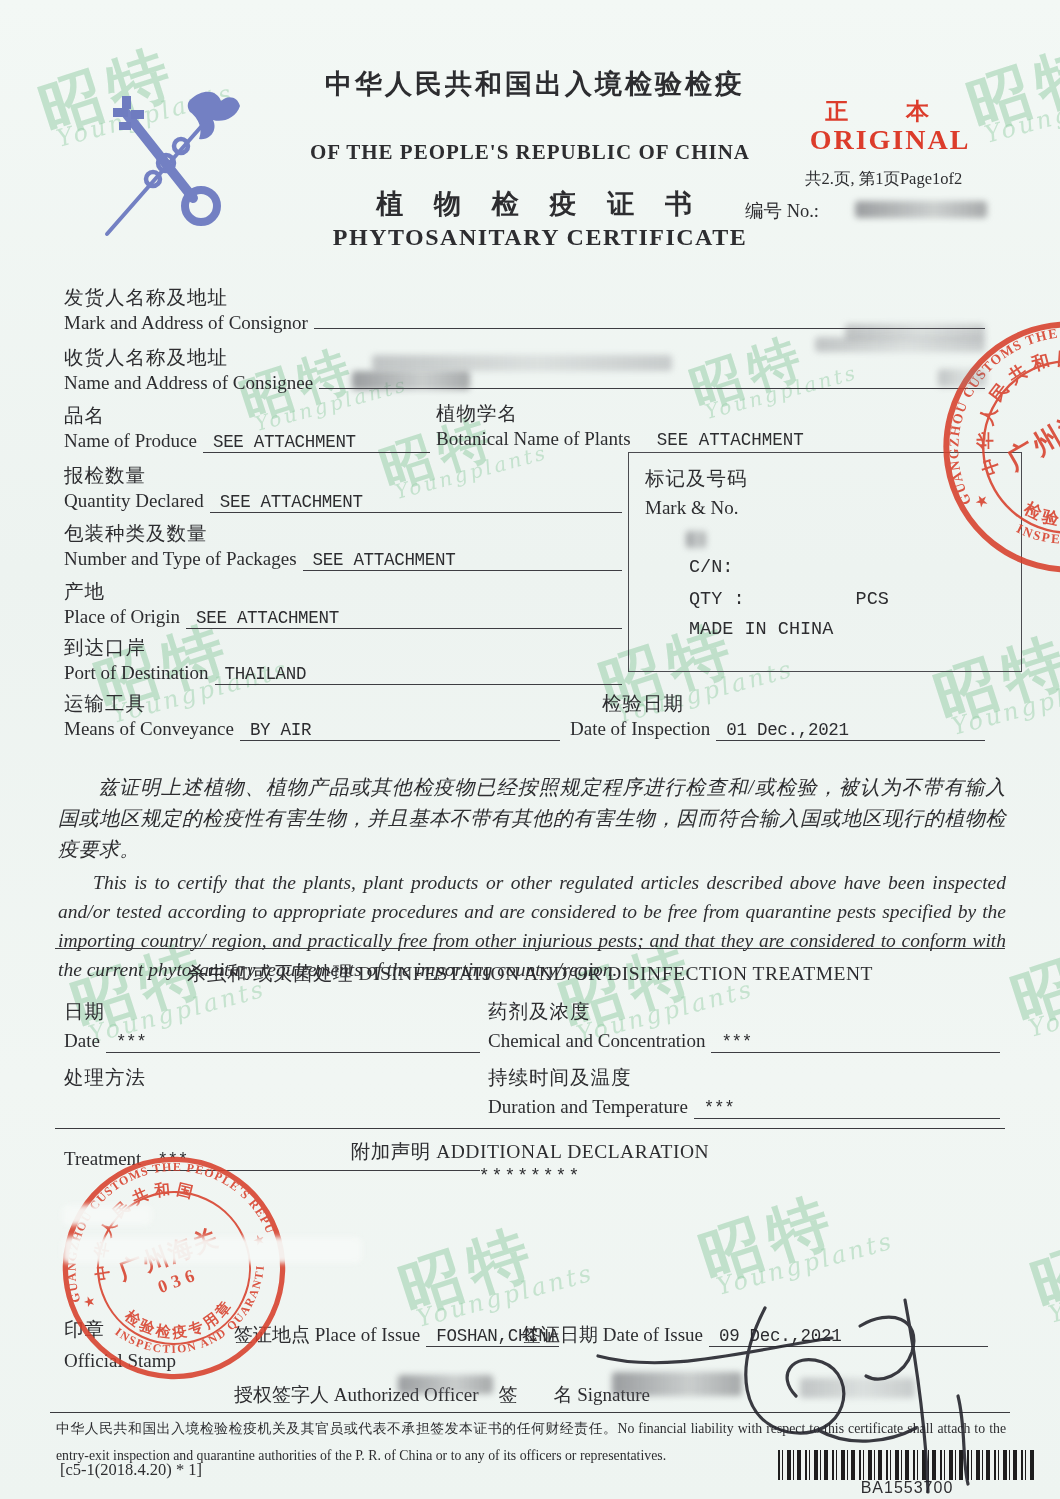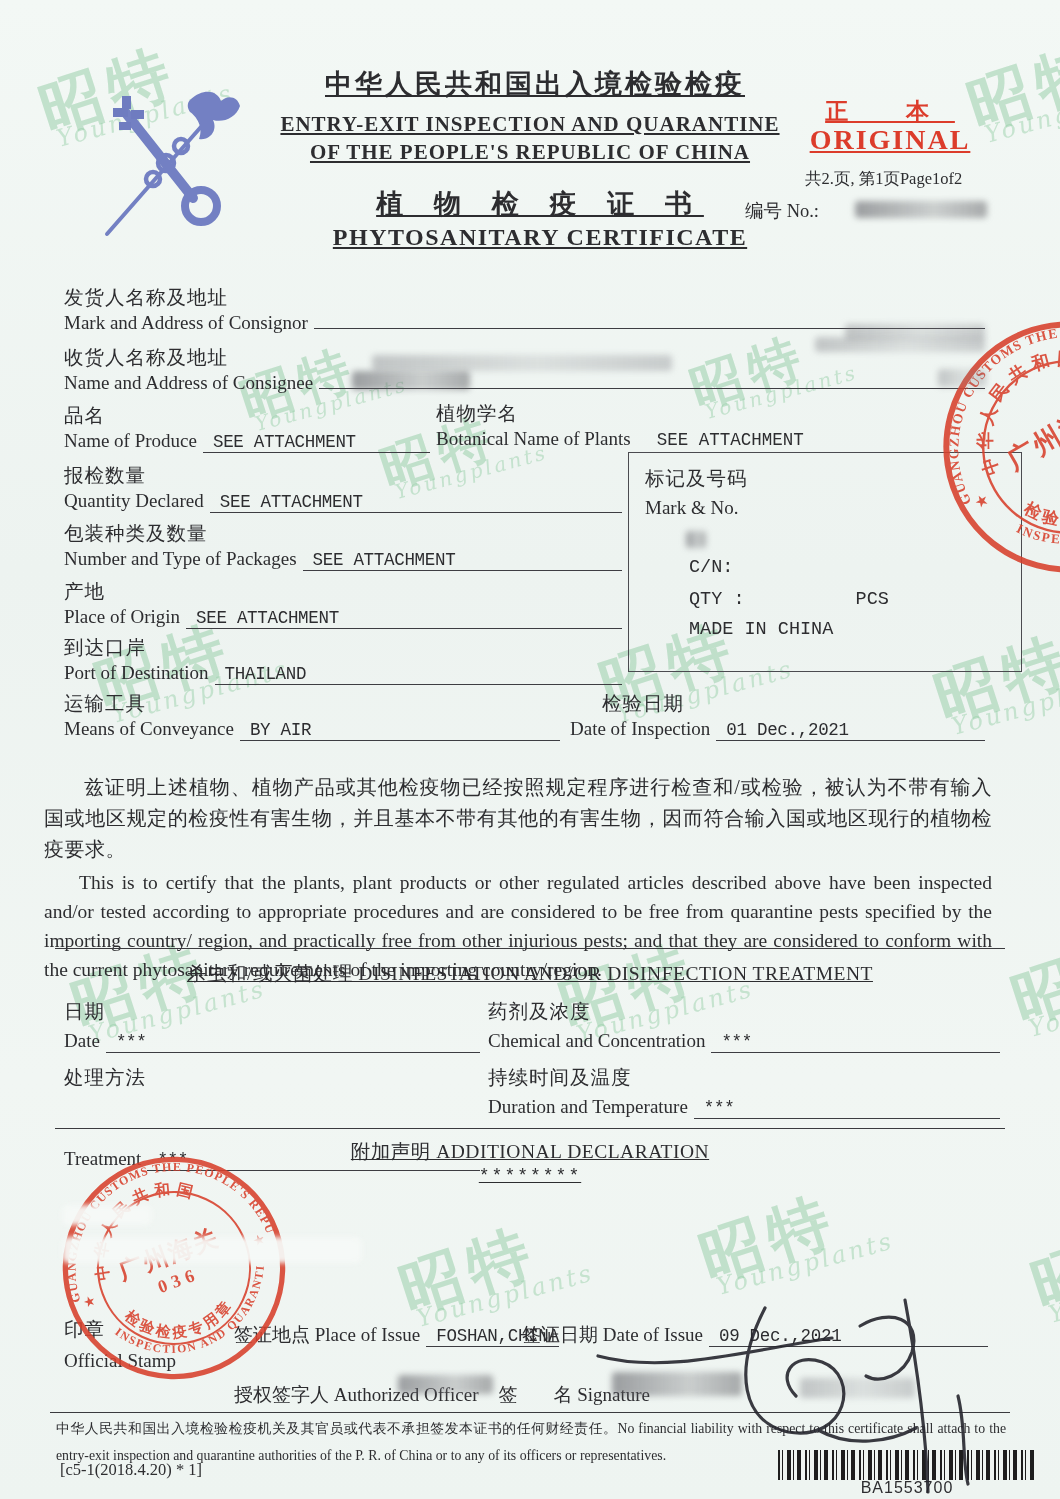--- a/index.html
+++ b/index.html
@@ -3,21 +3,21 @@
 <meta charset="utf-8">
 <style>
   html,body{margin:0;padding:0;background:#c9cdd0;}
   #page{
     position:relative; width:1060px; height:1499px; margin:0 auto;
     background:linear-gradient(180deg,#f3f8f5 0%,#edf3f0 38%,#f1f6f3 72%,#eef4f1 100%);
     overflow:hidden; font-family:"Liberation Serif","DejaVu Serif",serif;
     color:#2d2d30;
   }
   .abs{position:absolute;}
-  .ctr{text-align:center;text-decoration:underline;}
+  .ctr{text-align:center;}
   
   .wm{position:absolute; transform:rotate(-18deg); z-index:0; pointer-events:none; line-height:1;}
   .wm .wm-cn{display:block; font-size:62px; font-weight:700; letter-spacing:8px;
     color:rgba(146,203,163,.50); font-family:"Liberation Serif",serif;}
   .wm .wm-script{display:block; margin:-8px 0 0 6px; font-size:24px; font-style:italic;
     letter-spacing:3px; color:rgba(150,206,168,.48); font-family:"DejaVu Serif",serif;
     transform:rotate(3deg);}
   .wm.sm .wm-cn{font-size:52px;}
   .wm.sm .wm-script{font-size:20px;}
   
@@ -38,21 +38,21 @@
        letter-spacing:-.3px; padding-left:10px; white-space:pre;}
   .val-plain{font-family:"Liberation Mono","DejaVu Sans Mono",monospace; font-size:17.5px;
        padding-left:26px; white-space:pre;}
   
   #markbox{left:628px; top:452px; width:392px; height:218px; border:1.6px solid #4b4b50; z-index:1;}
   #markbox .cnlab{position:absolute; left:16px; top:12px;}
   #markbox .enlab{position:absolute; left:16px; top:44px;}
   .mline{position:absolute; font-family:"Liberation Mono","DejaVu Sans Mono",monospace;
          font-size:18.5px; white-space:pre;}
   
-  #certify{left:44px; top:772px; width:948px; z-index:1;}
+  #certify{left:58px; top:772px; width:948px; z-index:1;font-style:italic;}
   #certify p{margin:0; text-align:justify;}
   #certify .p-cn{font-size:20px; line-height:31px; text-indent:2em; letter-spacing:.5px;}
   #certify .p-en{font-size:19.5px; line-height:29px; text-indent:1.8em; margin-top:3px;}
   .hr{position:absolute; left:55px; width:950px; border-top:1.6px solid #3a3a3e; z-index:1;}
   .sechead{font-size:19.5px; letter-spacing:.5px; z-index:1;}
   .stars{font-family:"Liberation Mono","DejaVu Sans Mono",monospace; font-size:18px; letter-spacing:2px;}
   
   .stamp{z-index:3; color:#d8402c; pointer-events:none;}
   .stamp svg{display:block; opacity:.88;}
   
@@ -148,21 +148,20 @@
     <g fill="#6f7cc0">
       <rect x="18" y="26" width="15" height="9"></rect>
       <rect x="27" y="14" width="9" height="13"></rect>
       <rect x="36" y="28" width="13" height="9"></rect>
       <rect x="24" y="40" width="12" height="8"></rect>
     </g>
     <path fill="#7380c3" d="M 95 18 C 108 6 122 8 126 19 C 133 12 143 15 145 24 C 141 36 128 41 118 38 C 123 48 115 59 104 57 C 109 45 101 34 95 30 C 92 26 92 21 95 18 Z"></path>
   </svg>
 
   <div class="abs ctr t-cn" style="left:250px;top:66px;width:570px;">中华人民共和国出入境检验检疫</div>
-  <div class="abs ctr t-en" style="left:220px;top:112px;width:620px;">ENTRY-EXIT INSPECTION AND QUARANTINE</div>
   <div class="abs ctr t-en" style="left:220px;top:140px;width:620px;">OF THE PEOPLE'S REPUBLIC OF CHINA</div>
 
   <div class="abs ctr red orig-cn" style="left:790px;top:96px;width:200px;">正 本</div>
   <div class="abs ctr red orig-en" style="left:790px;top:124px;width:200px;">ORIGINAL</div>
   <div class="abs pageinfo" style="left:805px;top:168px;">共2.页, 第1页Page1of2</div>
 
   <div class="abs ctr doc-cn" style="left:280px;top:186px;width:520px;">植 物 检 疫 证 书</div>
   <div class="abs enlab" style="left:745px;top:198px;font-size:18.5px;">编号 No.:</div>
   <div class="abs ctr doc-en" style="left:280px;top:224px;width:520px;">PHYTOSANITARY CERTIFICATE</div>
 

